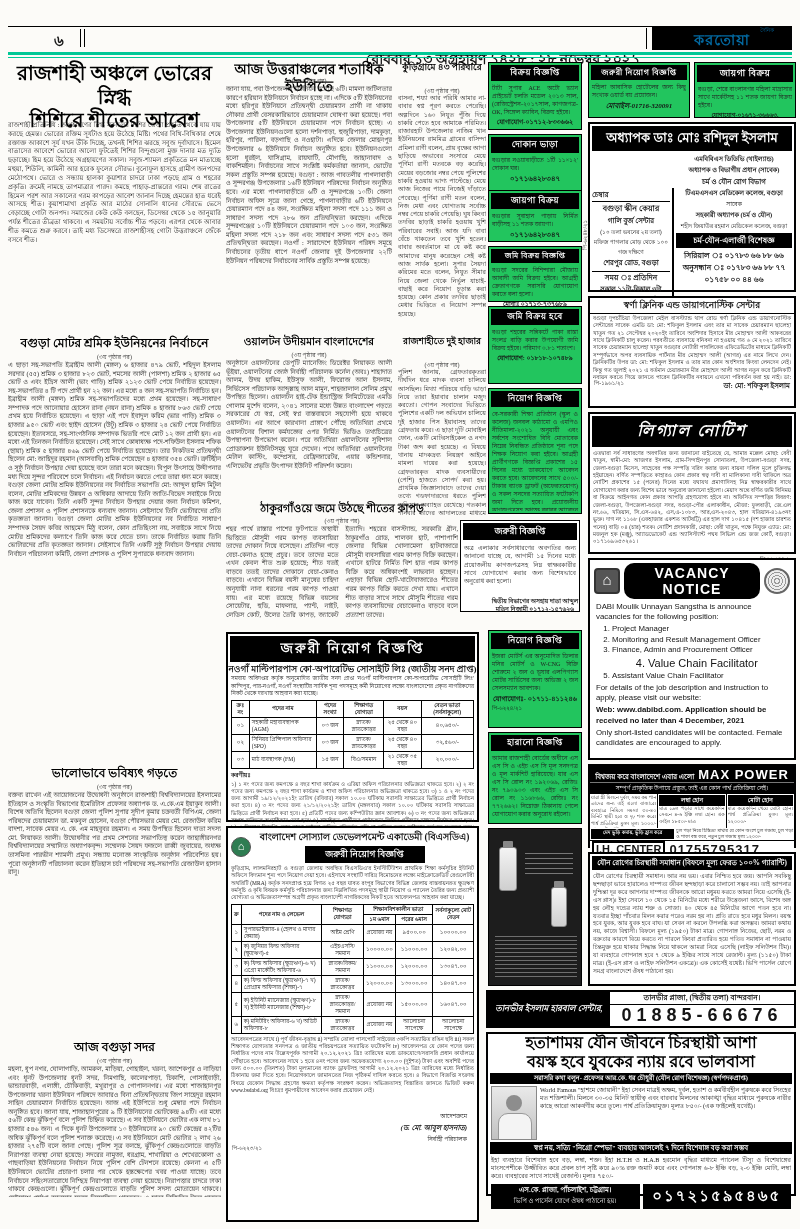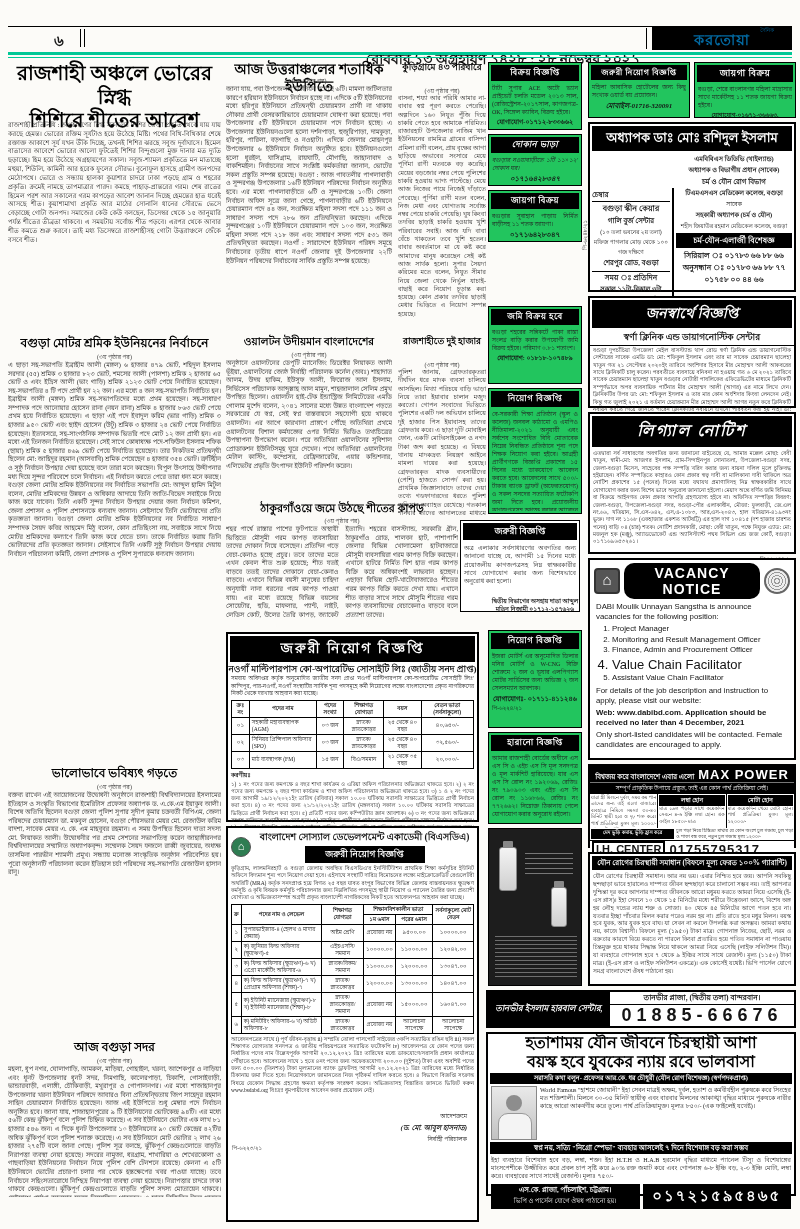--- a/index.html
+++ b/index.html
@@ -220,29 +220,34 @@
       <div style="font-size:6px;">নির্বাহী পরিচালক</div>
     </div>
     <div style="font-size:5.5px;padding-left:4px;">পি-৬২২৩/২১</div>
   </div>
 
   <div class="abs sad" style="left:488px;top:62px;width:94px;height:68px;">
     <div class="adt">বিক্রয় বিজ্ঞপ্তি</div>
     <div class="bt">টাটা সুপার ACE অটো ভ্যান প্রাইভেট চলতি মডেল ২০১৩ সাল, (রেজিস্ট্রেশন-২০১৭সাল, কাগজপত্র-OK, সিঙ্গেল ক্যাবিন, বিক্রয় হইবে।</div>
     <div style="font-size:6.4px;font-weight:700;text-align:center;">যোগাযোগ-০১৭১২-৮৩৩৬৬২</div>
   </div>
-  <div class="abs sad" style="left:488px;top:134px;width:94px;height:52px;font-style:italic;">
+  <div class="abs sad" style="left:488px;top:134px;width:94px;height:64px;">
     <div class="adt">দোকান ভাড়া</div>
     <div class="bt">বগুড়ার নওয়াবাড়ীতে ১টি ১১×১২' দোকান ঘর।</div>
     <div style="font-size:7px;font-weight:700;text-align:center;">০১৭১৬৪২৮৩৪৭</div>
   </div>
   <div class="abs sad" style="left:488px;top:190px;width:94px;height:52px;">
     <div class="adt">জায়গা বিক্রয়</div>
     <div class="bt">বগুড়ার সুবাহান পাড়ায় নির্মিত বাড়ীসহ ১১ শতক জায়গা।</div>
     <div style="font-size:7px;font-weight:700;text-align:center;">০১৭১৬৪২৮৩৪৭</div>
+  </div>
+  <div class="abs sad" style="left:488px;top:246px;width:94px;height:56px;">
+    <div class="adt" style="font-size:7.5px;">জমি বিক্রয় বিজ্ঞপ্তি</div>
+    <div class="bt">বগুড়া সদরের নিশিন্দারা মৌজায় আবাদী জমি বিক্রয় হইবে। আগ্রহী ক্রেতাগণকে সরাসরি যোগাযোগ করতে বলা হলো।</div>
+    <div style="font-size:6.2px;font-weight:700;text-align:center;">মোবাঃ ০১৭১৩-৭৩৭৬৮৯</div>
   </div>
   <div class="abs sad" style="left:488px;top:306px;width:94px;height:78px;">
     <div class="adt">জমি বিক্রয় হবে</div>
     <div class="bt">বগুড়া শহরের সন্নিকটে পাকা রাস্তা সংলগ্ন বাড়ি করার উপযোগী জমি বিক্রয় হইবে। পরিমাণ ০.৮১ শতাংশ।</div>
     <div style="font-size:6.2px;font-weight:700;text-align:center;">যোগাযোগ: ০১৮১৮-১০৭৪৮৯</div>
   </div>
   <div class="abs sad" style="left:488px;top:388px;width:94px;height:126px;">
     <div class="adt">নিয়োগ বিজ্ঞপ্তি</div>
     <div class="bt" style="height:100px;">বে-সরকারী শিক্ষা প্রতিষ্ঠান (স্কুল ও কলেজ) জনবল কাঠামো ও এমপিও নীতিমালা-২০২১ অনুযায়ী এবং সর্বশেষ সংশোধিত বিধি মোতাবেক নিম্নের নিবন্ধিত প্রতিষ্ঠানে শূন্য পদে শিক্ষক নিয়োগ করা হইবে। আগ্রহী প্রার্থীগণকে বিজ্ঞপ্তি প্রকাশের ১৫ দিনের মধ্যে ডাকযোগে আবেদন করতে হবে। আবেদনের সাথে ৫০০/- টাকার ব্যাংক ড্রাফট (অফেরতযোগ্য) ও সকল সনদের সত্যায়িত ফটোকপি জমা দিতে হবে। প্রয়োজনীয় কাগজপত্রসহ অধ্যক্ষ বরাবর আবেদন করতে নির্দেশ দেয়া হলো।</div>
   </div>
@@ -304,21 +309,20 @@
         <div class="adt" style="font-size:8px;margin:2px 0;padding:1px 0;">চর্ম-যৌন-এলার্জী  বিশেষজ্ঞ</div>
         <div style="font-size:7.5px;font-weight:700;">সিরিয়াল ঃ ০১৭৮৩ ৬৬ ৮৮ ৬৬</div>
         <div style="font-size:7.5px;font-weight:700;">অনুসন্ধান ঃ ০১৭৮৩ ৬৬ ৮৮ ৭৭</div>
         <div style="font-size:7.5px;font-weight:700;">০১৭৫৮ ০০ ৪৪ ৬৬</div>
       </div>
     </div>
   </div>
   <div class="abs rotpi" style="left:581px;top:180px;height:70px;">পি-৬২৪৮/২১</div>
 
   <div class="abs box" style="left:588px;top:296px;width:208px;height:112px;border-width:2px;">
-    <div class="ot" style="font-size:14px;margin:2px;border-width:2px;background:#000;color:#fff;">জনস্বার্থে বিজ্ঞপ্তি</div>
     <div style="font-size:9px;font-weight:700;text-align:center;border-bottom:1px solid #000;">স্বর্ণা ক্লিনিক এন্ড ডায়াগনোস্টিক সেন্টার</div>
     <div class="bt" style="padding:1px 3px;font-size:5.5px;height:64px;">বগুড়া দুপচাঁচিয়া উপজেলা মেইল বাসস্ট্যান্ড থাপ রোড স্বর্ণা ক্লিনিক এন্ড ডায়াগনোস্টিক সেন্টারের সাবেক এমডি ডা: মো: শফিকুল ইসলাম এবং তার মা সাবেক চেয়ারম্যান ছালেহা খাতুন গত ২১ সেপ্টেম্বর ২০২০ইং তারিখে অংশিদার হিসাবে মীর মোহাম্মদ আলী আকবরের সাথে ক্লিনিকটি চালু করেন। পরবর্তীতে ব্যবসায়ে বনিবনা না হওয়ায় গত ৬ মে ২০২১ তারিখে সাবেক চেয়ারম্যান ছালেহা খাতুন বগুড়ার নোটারী পাবলিকের এফিডেভিটের মাধ্যমে ক্লিনিকটি সম্পূর্ণভাবে অপর ব্যবসায়িক পার্টনার মীর মোহাম্মদ আলী (আগর) এর নামে লিখে দেন। ক্লিনিকটির উপর ডা: মো: শফিকুল ইসলাম ও তার মার কোন অংশিদার কিংবা লেনদেন নেই। কিন্তু গত জুলাই ২০২১ এ বর্তমান চেয়ারম্যান মীর মোহাম্মদ আলী আগর নতুন করে ক্লিনিকটি নবায়ন করতে গিয়ে জানতে পারেন ক্লিনিকটির নবায়নে এখনো পরিবর্তন করা হয় নাই। ডা: মো: শফিকুল ইসলাম ও তার মার সাথে ক্লিনিকটির কোন সম্পর্ক নেই। ভবিষ্যতে ডা: মো: শফিকুল ইসলামকে ভুল করে কেউ যেন এই ক্লিনিকে গিয়ে প্রতারণার শিকার না হন জনস্বার্থে এই বিজ্ঞপ্তির মাধ্যমে বিষয়টি সবাইকে জানানো হইলো।</div>
     <div style="display:flex;justify-content:space-between;padding:0 4px;">
       <span style="font-size:5.5px;">পি-১৯৬১/২১</span>
       <span style="font-size:7px;font-weight:700;">ডা: মো: শফিকুল ইসলাম</span>
     </div>
   </div>
 
   <div class="abs box" style="left:588px;top:412px;width:208px;height:142px;border-width:2px;">
     <div class="ot" style="font-size:16px;margin:2px;background:#000;color:#fff;letter-spacing:2px;">লিগ্যাল নোটিশ</div>
@@ -330,21 +334,21 @@
     <div style="display:flex;align-items:center;gap:4px;padding:3px 4px 0 4px;">
       <span style="flex:none;width:22px;height:22px;border:2px solid #333;border-radius:4px;background:#555;color:#fff;text-align:center;font-size:15px;line-height:20px;">⌂</span>
       <div class="adt" style="flex:1;font-size:14px;border-radius:10px;padding:2px 0;letter-spacing:1px;">VACANCY NOTICE</div>
       <span style="flex:none;width:22px;height:22px;border:2px solid #666;border-radius:50%;background:repeating-radial-gradient(circle,#eee 0 2px,#999 2px 3px);"></span>
     </div>
     <div style="font-size:7.8px;padding:3px 6px 0 6px;line-height:1.3;">DABI Moulik Unnayan Sangstha is announce vacancies for the following position:</div>
     <ol style="margin:2px 0 0 0;padding-left:22px;">
       <li style="font-size:7.8px;line-height:1.35;">Project Manager</li>
       <li style="font-size:7.8px;line-height:1.35;">Monitoring and Result Management Officer</li>
       <li style="font-size:7.8px;line-height:1.35;">Finance, Admin and Procurement Officer</li>
-      <li style="font-size:13px;line-height:1.35;">Value Chain Facilitator</li>
+      <li style="font-size:11px;line-height:1.35;margin-left:36px;">Value Chain Facilitator</li>
       <li style="font-size:7.8px;line-height:1.35;">Assistant Value Chain Facilitator</li>
     </ol>
     <div style="font-size:7.8px;padding:2px 6px 0 6px;line-height:1.3;">For details of the job description and instruction to apply, please visit our website:</div>
     <div style="font-size:7.8px;padding:2px 6px 0 6px;line-height:1.3;font-weight:700;">Web: www.dabibd.com. Application should be received no later than 4 December, 2021</div>
     <div style="font-size:7.8px;padding:2px 6px 0 6px;line-height:1.3;">Only short-listed candidates will be contacted. Female candidates are encouraged to apply.</div>
   </div>
 
   <div class="abs box" style="left:588px;top:764px;width:208px;height:84px;border-width:2.5px;background:#111;">
     <div style="background:#000;color:#fff;text-align:center;line-height:1;">
       <span style="font-size:7px;font-weight:700;">বিশ্বজয় করে বাংলাদেশে এবার এলো</span>

